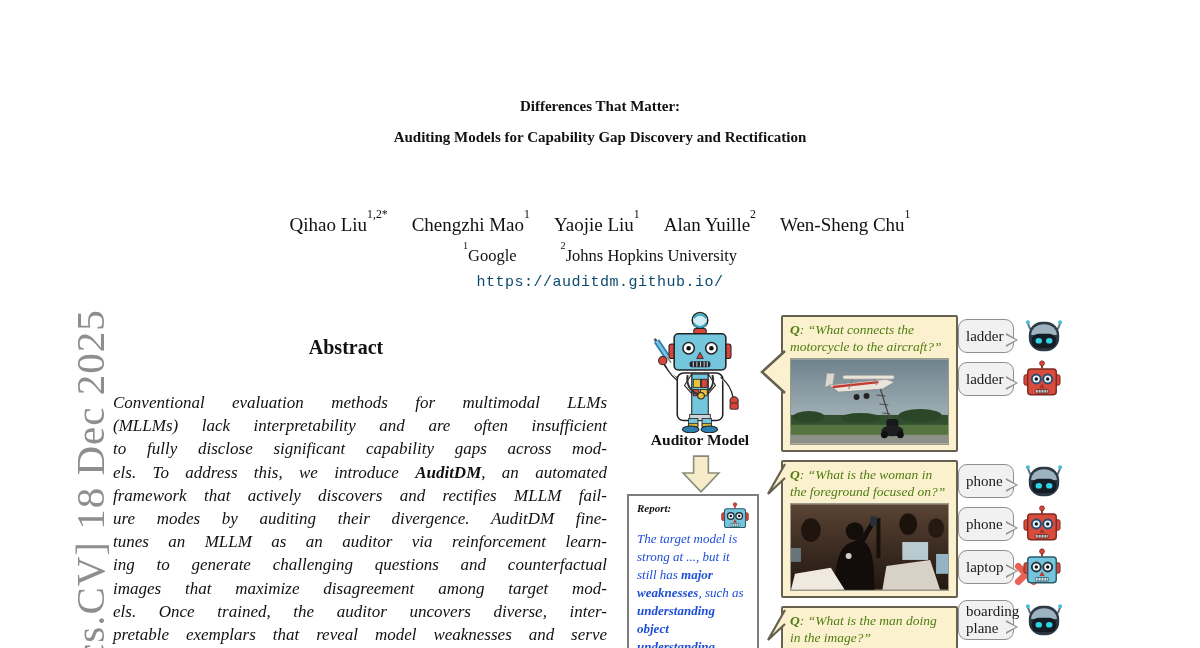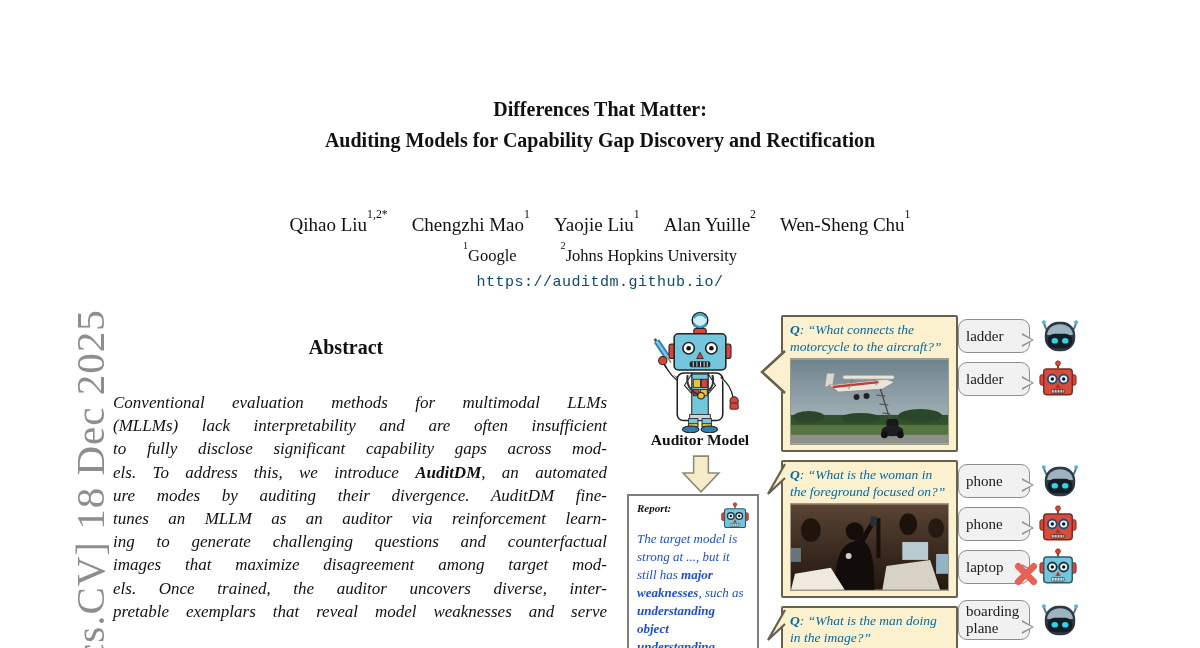--- a/index.html
+++ b/index.html
@@ -5,21 +5,21 @@
   html,body{margin:0;padding:0;background:#ffffff;}
   .page{position:relative;width:1200px;height:648px;overflow:hidden;background:#fff;
         font-family:"Liberation Serif","DejaVu Serif",serif;color:#111;}
 
   
   .stamp{position:absolute;left:66px;top:662px;transform:rotate(-90deg);transform-origin:0 0;
          white-space:nowrap;font-size:41px;color:#8e8e8e;letter-spacing:1px;}
 
   
   .hdr{position:absolute;left:60px;width:1080px;text-align:center;}
-  .title{font-weight:bold;font-size:20px;}
+  .title{font-weight:bold;font-size:15px;}
   #title1{top:98px;}
   #title2{top:129px;}
   .authors{top:214px;font-size:19px;}
   .author{margin:0 12px;white-space:nowrap;}
   .author sup,.affil sup{font-size:62%;position:relative;top:-0.5em;}
   .affils{top:245px;font-size:16.5px;}
   .affil{margin:0 22px;}
   .urlrow{top:274px;font-size:15px;font-family:"Liberation Mono","DejaVu Sans Mono",monospace;}
   .urlrow a{color:#0c4a6e;text-decoration:none;letter-spacing:0.5px;}
 
@@ -43,31 +43,31 @@
   .rep-title{font-weight:bold;font-style:italic;font-size:11px;}
   .rep-line{font-style:italic;font-size:13px;line-height:18px;color:#1d4ed8;}
 
   
   .qbox{position:absolute;left:781px;width:177px;background:#fbf1cf;border:2.5px solid #66604e;
         box-sizing:border-box;border-radius:2px;padding:4px 7px 7px 7px;}
   #qbox0{top:315px;height:137px;}
   #qbox1{top:460px;height:138px;}
   #qbox2{top:606px;height:120px;}
   .qtail{position:absolute;z-index:3;}
-  .qtext{font-style:italic;font-size:13.5px;line-height:17px;color:#0369a1;}
+  .qtext{font-style:italic;font-size:13.5px;line-height:17px;color:#4d7c0f;}
   .qp{font-weight:bold;}
   .qimg{margin-top:3px;border:1px solid #9a9a8a;line-height:0;overflow:hidden;}
 
   
   .ans-group{position:absolute;left:958px;width:140px;}
   #ans0{top:316px;}
   #ans1{top:461px;}
   #ans2{top:600px;}
   .ans-row{position:relative;display:flex;align-items:center;gap:9px;height:40px;margin-bottom:3px;}
-  .bubble{position:relative;z-index:1;box-sizing:border-box;width:72px;min-height:34px;
+  .bubble{position:relative;z-index:1;box-sizing:border-box;width:56px;min-height:34px;
           background:#f1f1f1;border:1.5px solid #8f8f8f;border-radius:9px;
           padding:2px 7px;display:flex;align-items:center;font-size:15px;color:#1a1a1a;
           line-height:17px;}
   .bubble::before{content:'';position:absolute;right:-12px;bottom:5px;
           border:7px solid transparent;border-left:12px solid #8f8f8f;}
   .bubble::after{content:'';position:absolute;right:-8px;bottom:7px;
           border:5px solid transparent;border-left:10px solid #f1f1f1;}
   .ans-row svg{flex-shrink:0;z-index:2;}
   .xmark{position:absolute;left:54px;top:13px;z-index:5;}
   .hidden-defs{position:absolute;width:0;height:0;overflow:hidden;}
@@ -133,20 +133,21 @@
   <div class="hdr urlrow" style="position:absolute;">
     <a href="#">https://auditdm.github.io/</a>
   </div>
 
   <div class="abs-head">Abstract</div>
   <div class="abs-body">
       <div class="abs-line"><span>Conventional evaluation methods for multimodal LLMs</span></div>
       <div class="abs-line"><span>(MLLMs) lack interpretability and are often insufficient</span></div>
       <div class="abs-line"><span>to fully disclose significant capability gaps across mod-</span></div>
       <div class="abs-line"><span>els. To address this, we introduce </span><span class="b">AuditDM</span><span>, an automated</span></div>
+      <div class="abs-line"><span>framework that actively discovers and rectifies MLLM fail-</span></div>
       <div class="abs-line"><span>ure modes by auditing their divergence. AuditDM fine-</span></div>
       <div class="abs-line"><span>tunes an MLLM as an auditor via reinforcement learn-</span></div>
       <div class="abs-line"><span>ing to generate challenging questions and counterfactual</span></div>
       <div class="abs-line"><span>images that maximize disagreement among target mod-</span></div>
       <div class="abs-line"><span>els. Once trained, the auditor uncovers diverse, inter-</span></div>
       <div class="abs-line"><span>pretable exemplars that reveal model weaknesses and serve</span></div>
     </div>
 
   <svg class="auditor" width="110" height="122" viewBox="0 0 104 118">
 

